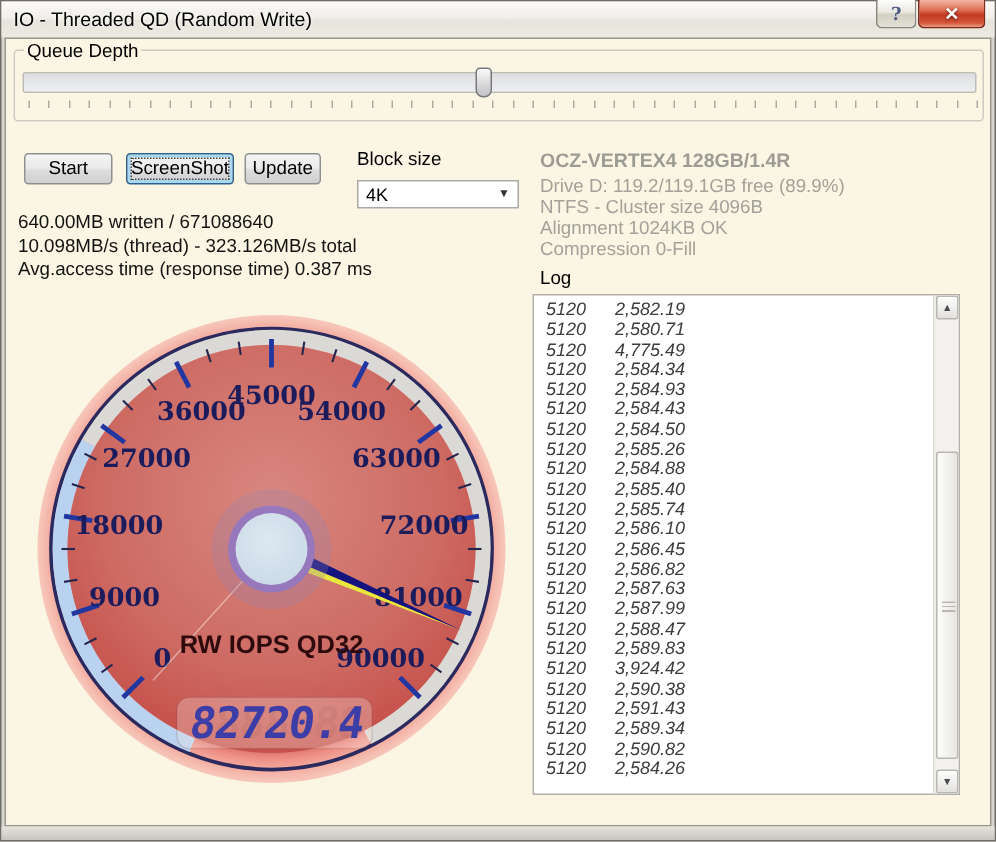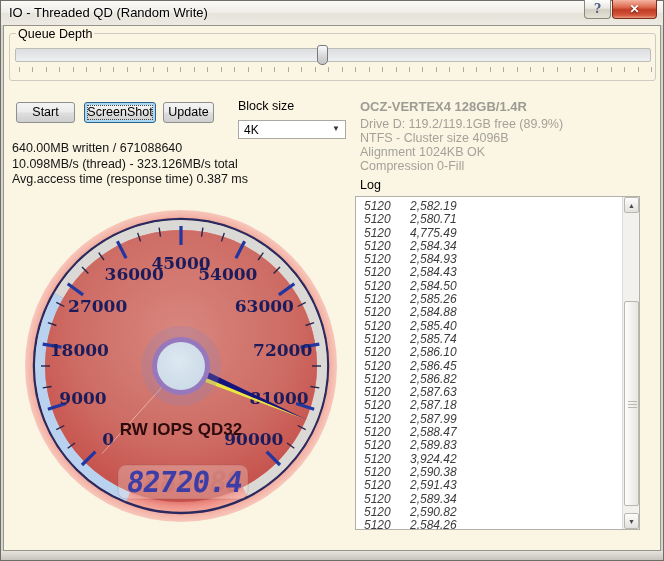--- a/index.html
+++ b/index.html
@@ -219,21 +219,20 @@
         <div class="lrow"><span class="c1">5120</span><span class="c2">2,584.43</span></div>
         <div class="lrow"><span class="c1">5120</span><span class="c2">2,584.50</span></div>
         <div class="lrow"><span class="c1">5120</span><span class="c2">2,585.26</span></div>
         <div class="lrow"><span class="c1">5120</span><span class="c2">2,584.88</span></div>
         <div class="lrow"><span class="c1">5120</span><span class="c2">2,585.40</span></div>
         <div class="lrow"><span class="c1">5120</span><span class="c2">2,585.74</span></div>
         <div class="lrow"><span class="c1">5120</span><span class="c2">2,586.10</span></div>
         <div class="lrow"><span class="c1">5120</span><span class="c2">2,586.45</span></div>
         <div class="lrow"><span class="c1">5120</span><span class="c2">2,586.82</span></div>
         <div class="lrow"><span class="c1">5120</span><span class="c2">2,587.63</span></div>
-        <div class="lrow"><span class="c1">5120</span><span class="c2">2,587.18</span></div>
         <div class="lrow"><span class="c1">5120</span><span class="c2">2,587.99</span></div>
         <div class="lrow"><span class="c1">5120</span><span class="c2">2,588.47</span></div>
         <div class="lrow"><span class="c1">5120</span><span class="c2">2,589.83</span></div>
         <div class="lrow"><span class="c1">5120</span><span class="c2">3,924.42</span></div>
         <div class="lrow"><span class="c1">5120</span><span class="c2">2,590.38</span></div>
         <div class="lrow"><span class="c1">5120</span><span class="c2">2,591.43</span></div>
         <div class="lrow"><span class="c1">5120</span><span class="c2">2,589.34</span></div>
         <div class="lrow"><span class="c1">5120</span><span class="c2">2,590.82</span></div>
         <div class="lrow"><span class="c1">5120</span><span class="c2">2,584.26</span></div>
       </div>

